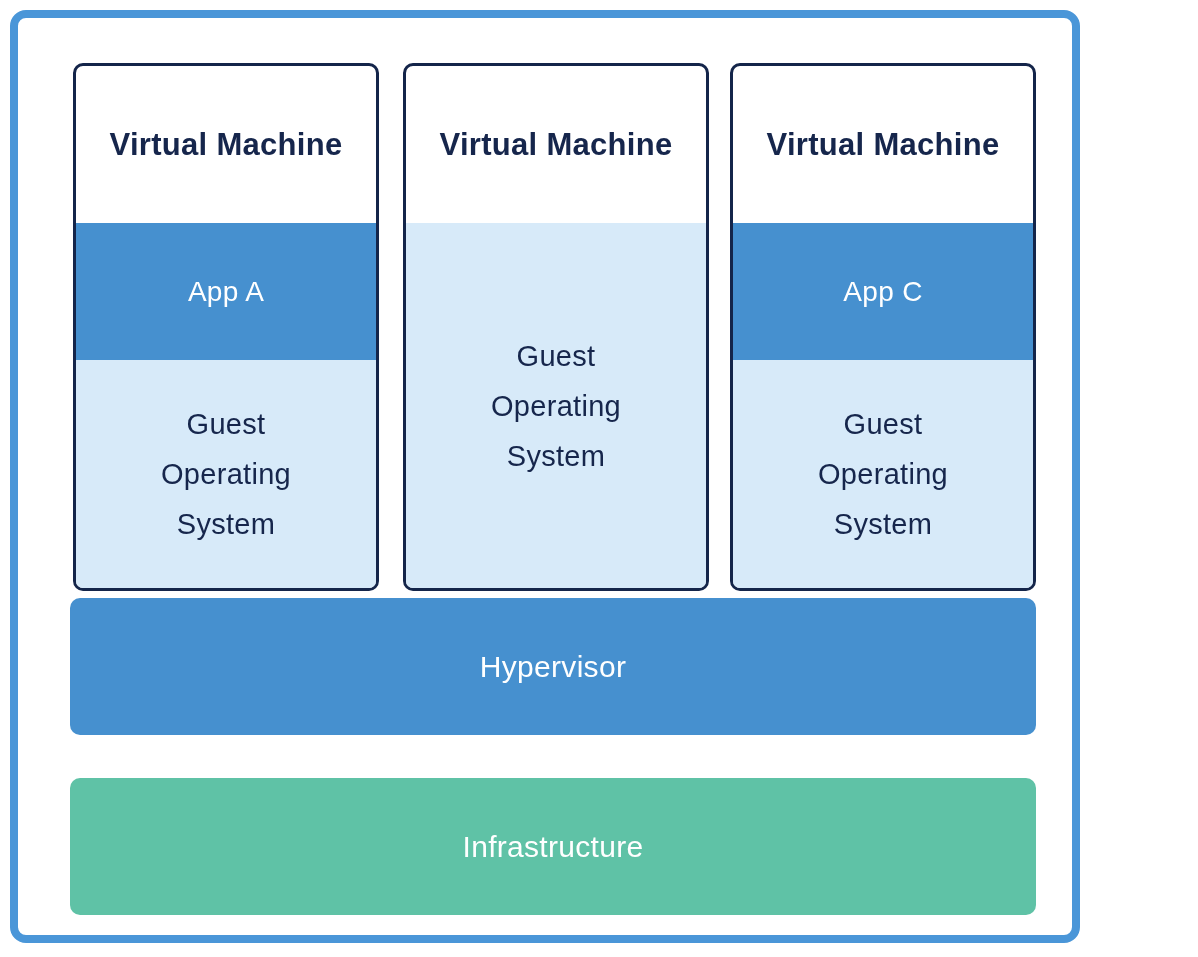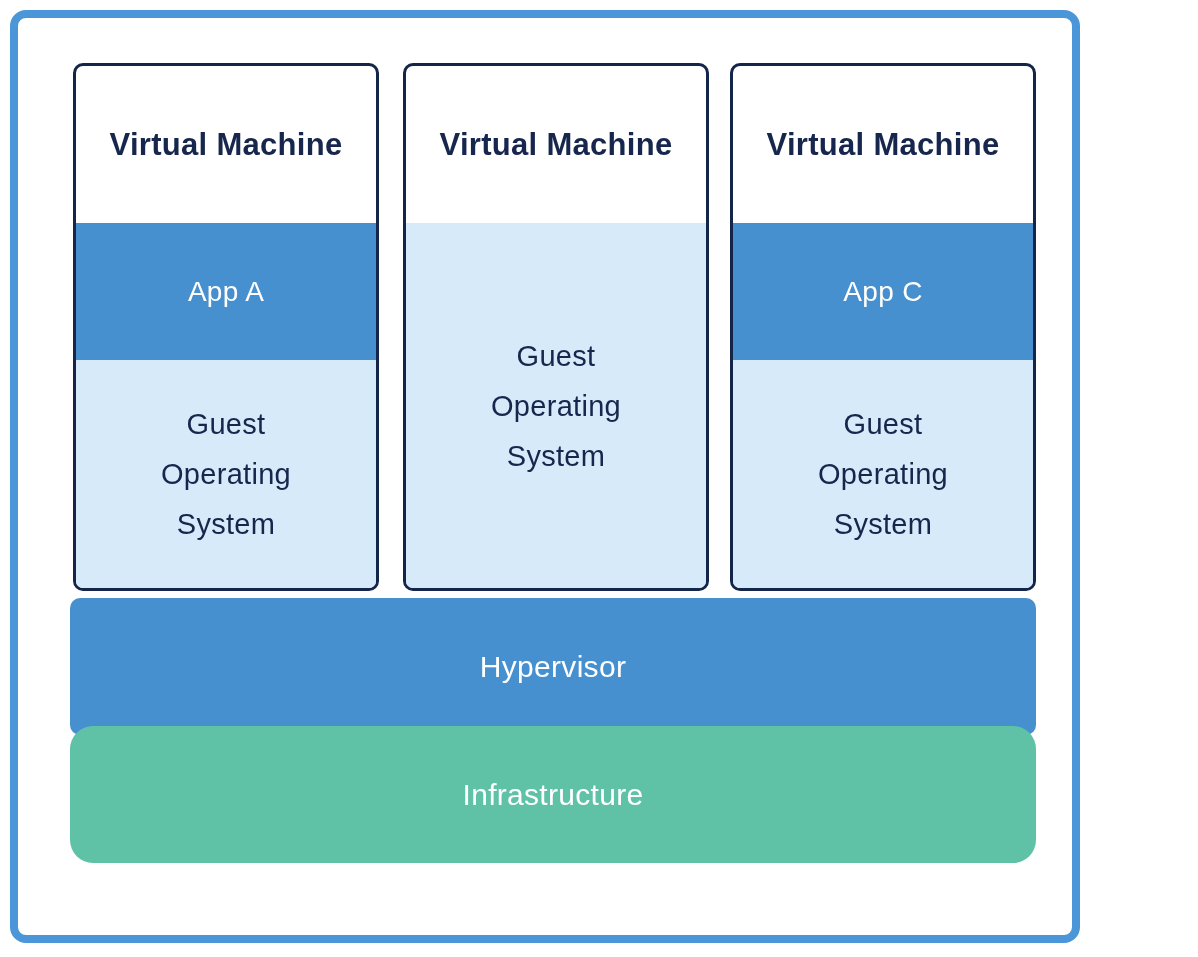--- a/index.html
+++ b/index.html
@@ -128,16 +128,16 @@
       <div class="vm-title">Virtual Machine</div>
       <div class="app-band">App C</div>
       <div class="guest-band">
         <span>Guest</span>
         <span>Operating</span>
         <span>System</span>
       </div>
     </div>
 
     <div class="layer-bar hypervisor-bar" style="left:52px; top:580px;">Hypervisor</div>
-    <div class="layer-bar infrastructure-bar" style="left:52px; top:708px;border-radius:23px;">Infrastructure</div>
+    <div class="layer-bar infrastructure-bar" style="left:52px; top:760px;">Infrastructure</div>
 
   </div>
 </div>
 
 </body></html>

